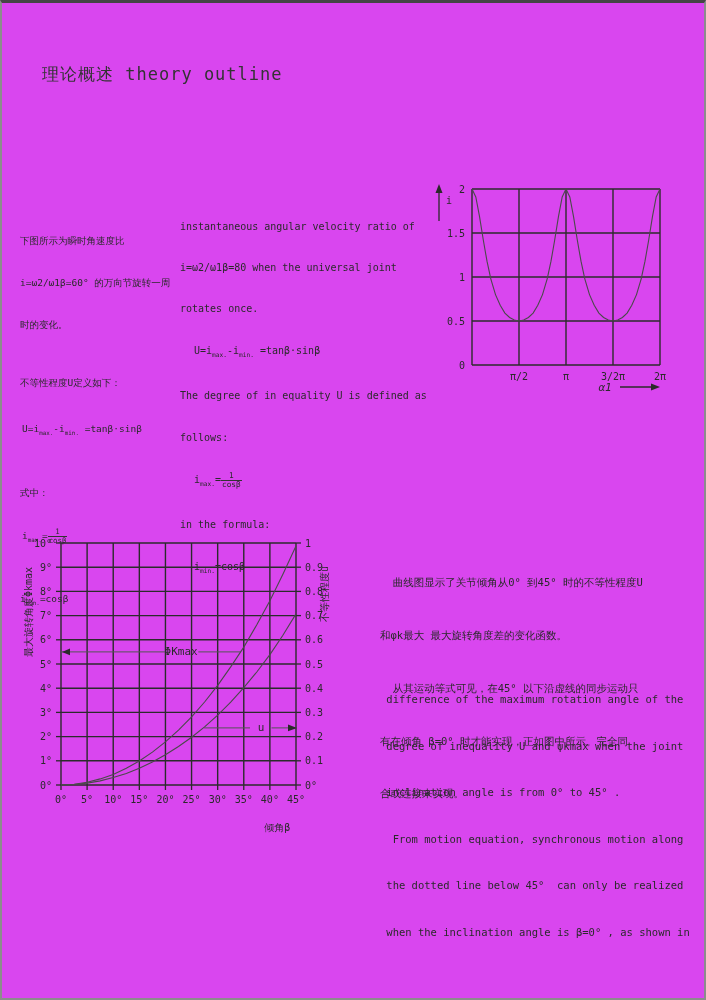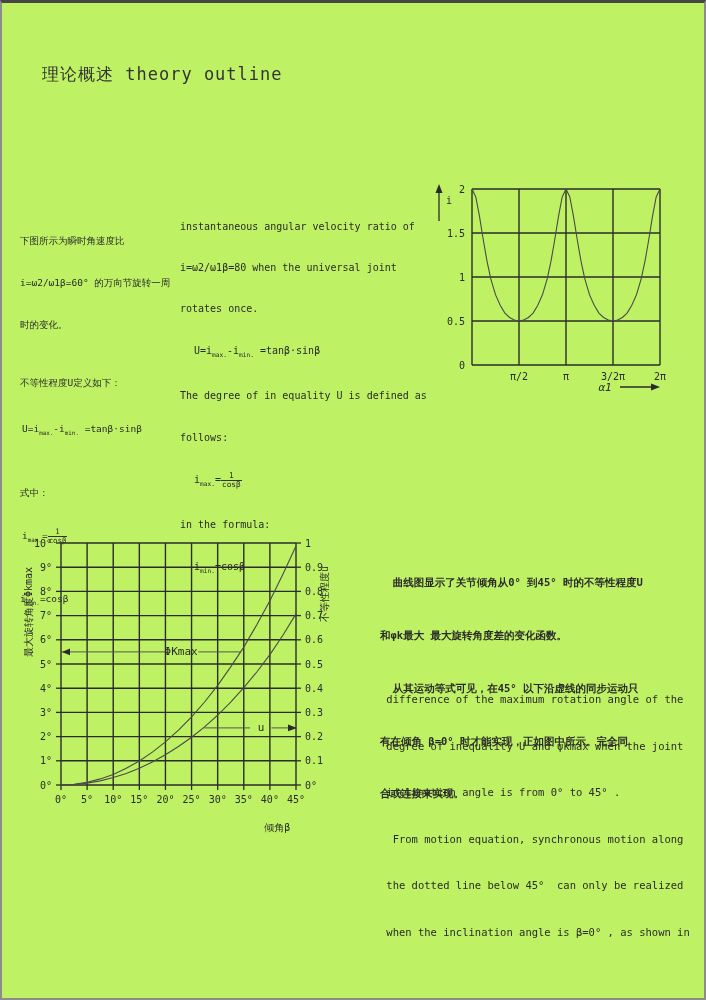--- a/index.html
+++ b/index.html
@@ -1,26 +1,26 @@
 <!DOCTYPE html>
 <html><head>
 <meta charset="utf-8">
 <style>
   html,body{margin:0;padding:0;background:#cfcfcf;}
   .page{
-    position:relative;width:702px;height:995px;background:#bef264;
+    position:relative;width:702px;height:995px;background:#d946ef;
     border:2px solid #8c8c8c;border-top:3px solid #454545;
     font-family:"DejaVu Sans Mono","Liberation Mono",monospace;
     color:#2a2a2a;overflow:hidden;
   }
   .title{position:absolute;left:40px;top:60px;font-size:17px;letter-spacing:1px;color:#333;}
   .tblock{position:absolute;white-space:pre;}
   .intro-cn{left:18px;top:203px;width:165px;font-size:9.5px;line-height:14px;}
   .intro-en{left:178px;top:189px;width:252px;font-size:10px;line-height:13.8px;}
-  .body-cn{left:378px;top:536px;width:322px;font-size:10.5px;line-height:17.6px;font-weight:bold;}
+  .body-cn{left:378px;top:536px;width:322px;font-size:10.5px;line-height:17.6px;}
   .body-en{left:378px;top:658px;width:324px;font-size:10.5px;line-height:15.5px;}
   .gap8{margin-top:16px;} .gap4{margin-top:4px;} .gap6{margin-top:18px;}
   .formula{padding-left:2px;}
   .formula.ind{padding-left:14px;}
   sub{font-size:0.62em;}
   .frac{display:inline-block;vertical-align:-0.55em;text-align:center;font-size:0.78em;line-height:1.05;}
   .frac .num{display:block;border-bottom:1px solid #333;padding:0 3px;}
   .frac .den{display:block;padding:0 1px;}
   .chart{position:absolute;}
   #chart1{left:428px;top:173px;}

